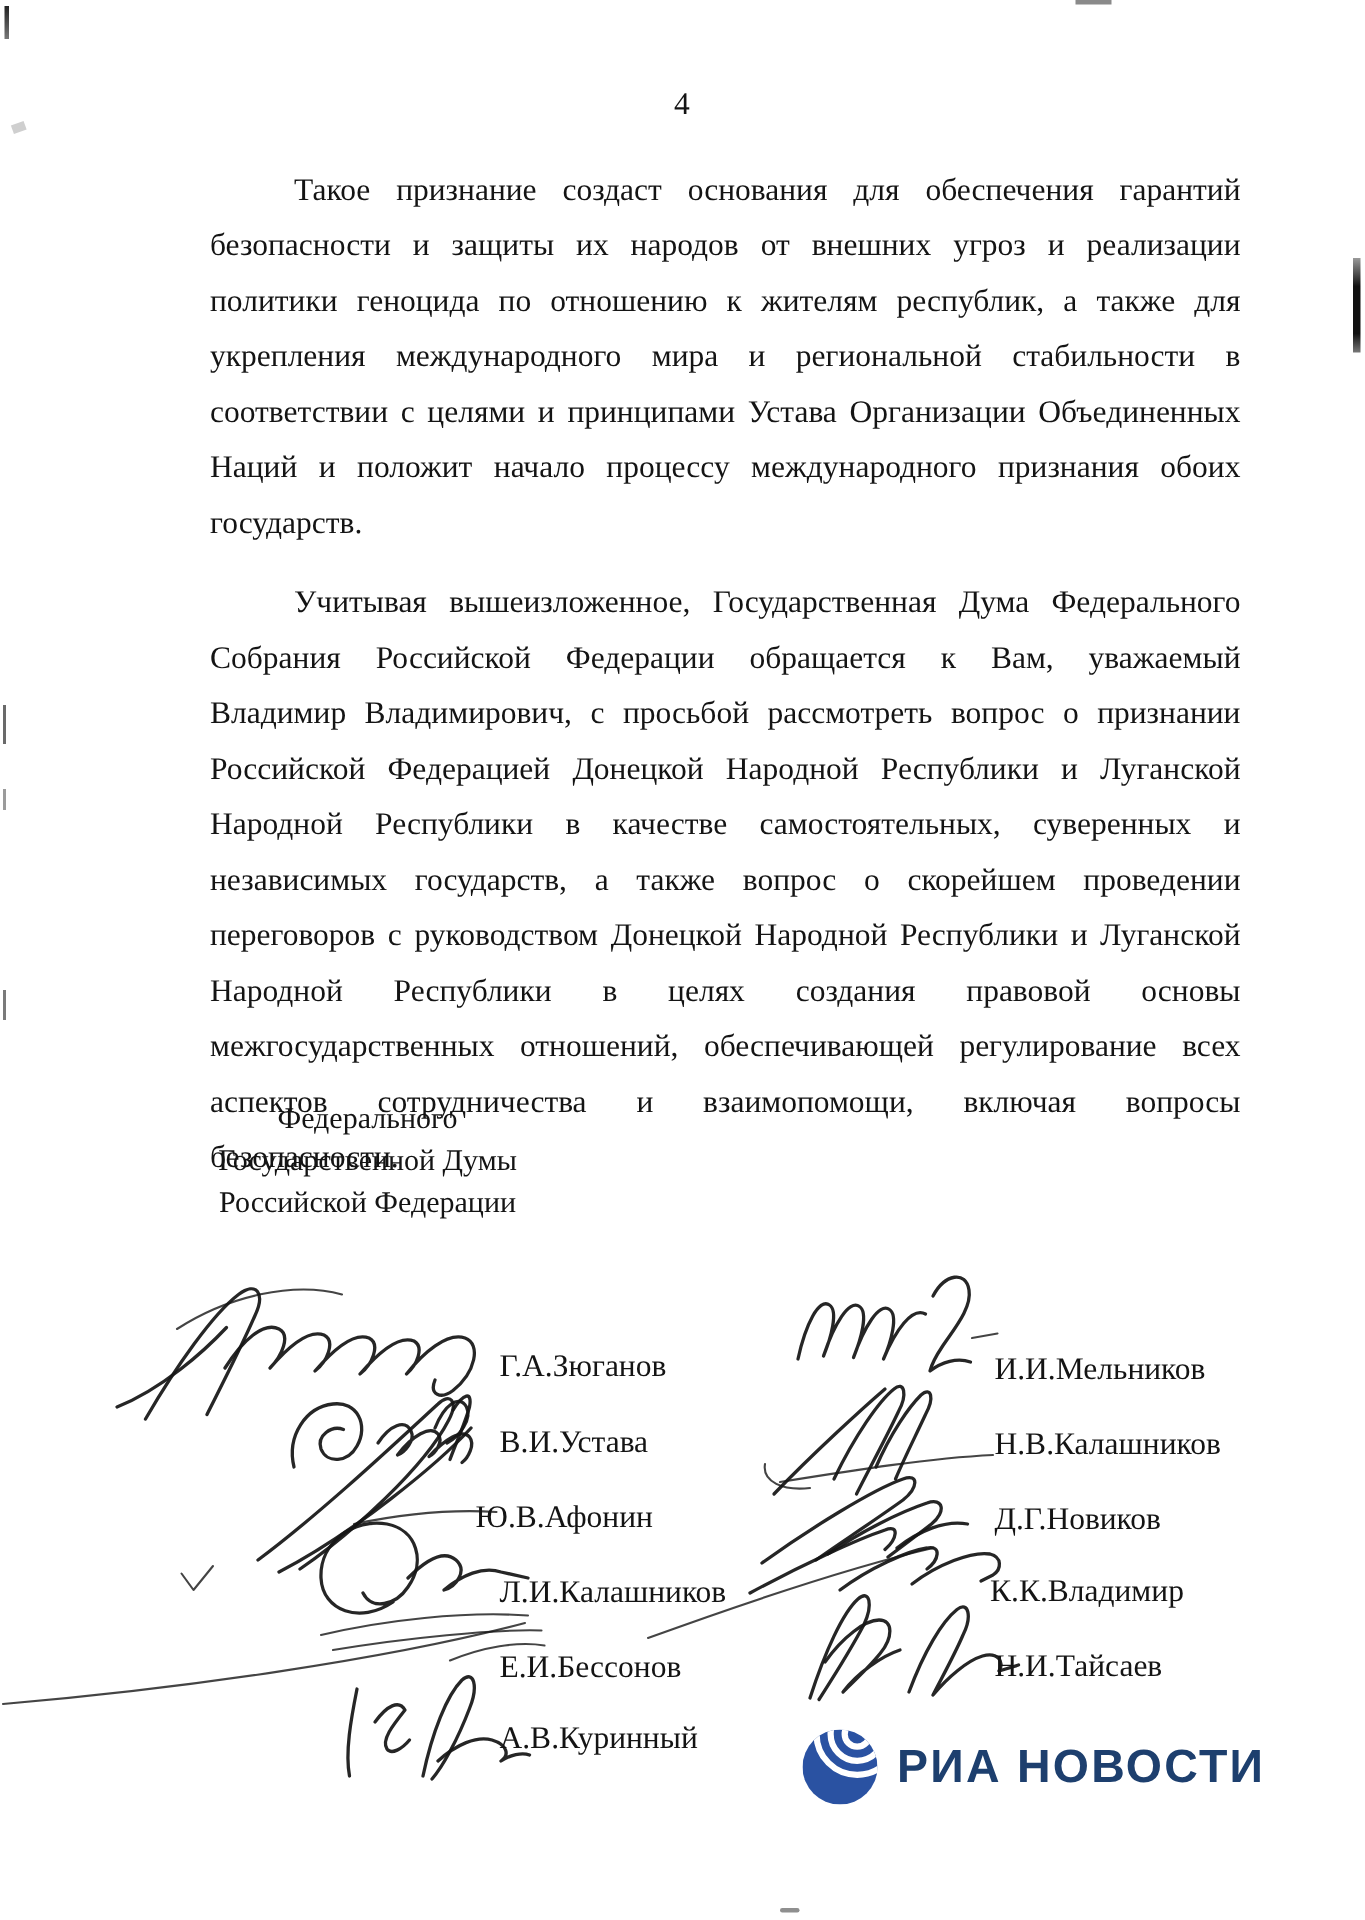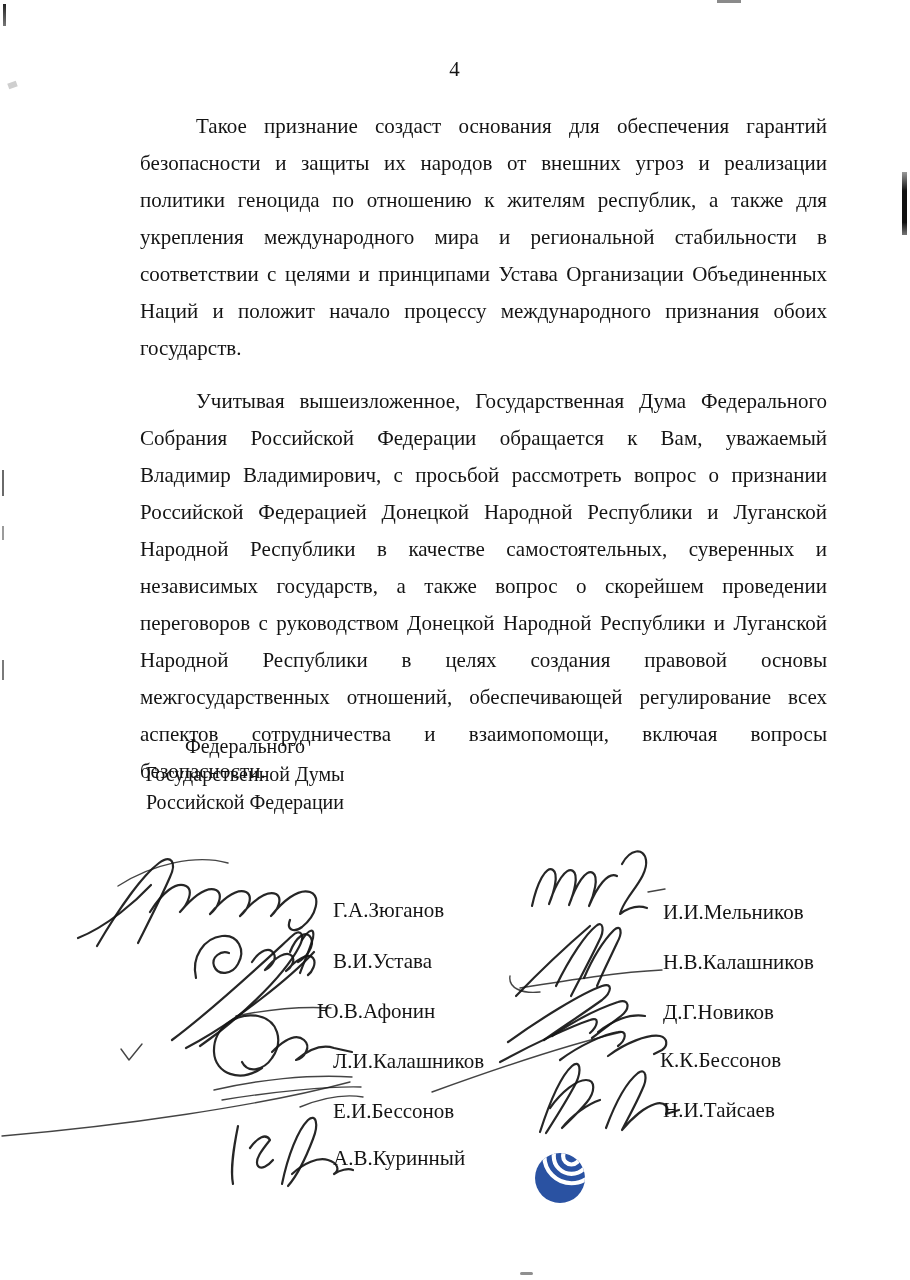--- a/index.html
+++ b/index.html
@@ -191,37 +191,38 @@
   <div class="signatory-name" style="left:333px; top:898px;">Г.А.Зюганов</div>
   <div class="signatory-name" style="left:333px; top:949px;">В.И.Устава</div>
   <div class="signatory-name" style="left:317px; top:999px;">Ю.В.Афонин</div>
   <div class="signatory-name" style="left:333px; top:1049px;">Л.И.Калашников</div>
   <div class="signatory-name" style="left:333px; top:1099px;">Е.И.Бессонов</div>
   <div class="signatory-name" style="left:333px; top:1146px;">А.В.Куринный</div>
 
   <div class="signatory-name" style="left:663px; top:900px;">И.И.Мельников</div>
   <div class="signatory-name" style="left:663px; top:950px;">Н.В.Калашников</div>
   <div class="signatory-name" style="left:663px; top:1000px;">Д.Г.Новиков</div>
-  <div class="signatory-name" style="left:660px; top:1048px;">К.К.Бессонов</div>
+  <div class="signatory-name" style="left:660px; top:1048px;">К.К.Владимир</div>
   <div class="signatory-name" style="left:663px; top:1098px;">Н.И.Тайсаев</div>
 
   <div class="watermark">
     <svg width="50" height="50" viewBox="0 0 48 48">
       <defs>
         <clipPath id="globeClip">
             <circle cx="24" cy="24" r="24"></circle>
           </clipPath>
       </defs>
       <circle cx="24" cy="24" r="24" fill="#2a52a2"></circle>
       <g clip-path="url(#globeClip)" fill="none" stroke="#ffffff">
         <circle cx="35" cy="3" r="8" stroke-width="4"></circle>
         <circle cx="35" cy="3" r="17" stroke-width="4"></circle>
         <circle cx="35" cy="3" r="26" stroke-width="4"></circle>
       </g>
     </svg>
+    <div class="brand-text">РИА НОВОСТИ</div>
   </div>
 
   <div class="artifact a-topleft"></div>
   <div class="artifact a-speck"></div>
   <div class="artifact a-topbar"></div>
   <div class="artifact a-rightbar"></div>
   <div class="artifact a-left1"></div>
   <div class="artifact a-left2"></div>
   <div class="artifact a-left3"></div>
   <div class="artifact a-bottom"></div>

